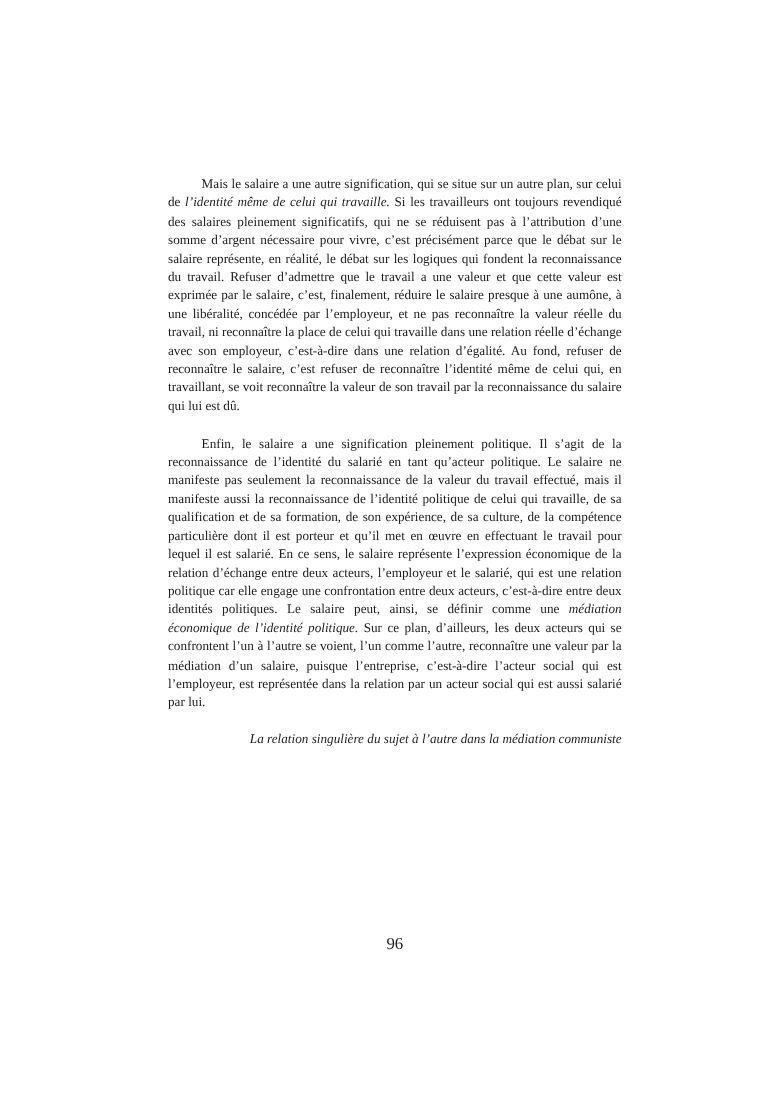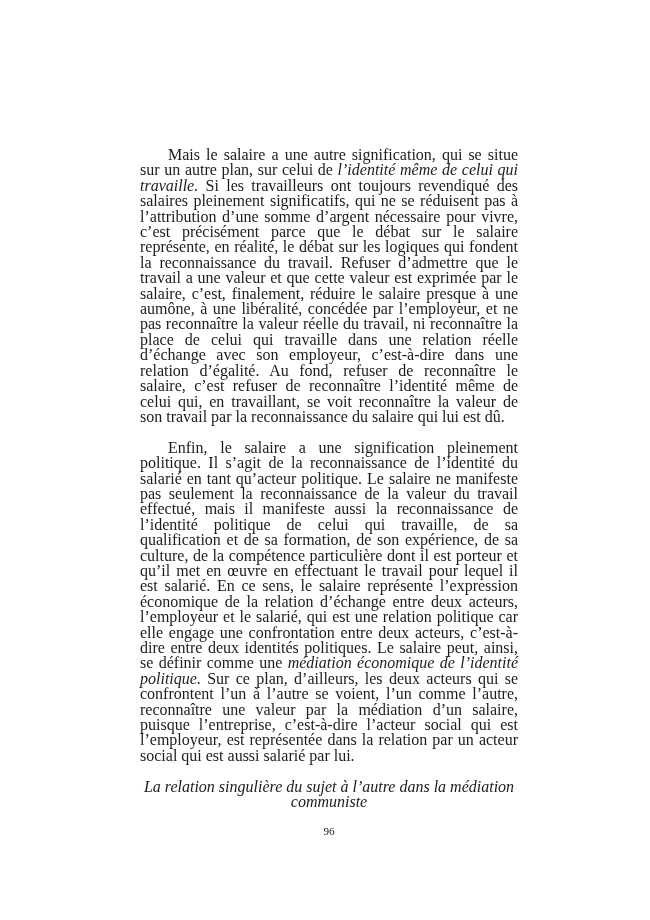--- a/index.html
+++ b/index.html
@@ -13,44 +13,44 @@
     position: relative;
     overflow: hidden;
     font-family: "Liberation Serif", "DejaVu Serif", serif;
     color: #1c1c1c;
   }
   .text-block {
     position: absolute;
     left: 140px;
     top: 147px;
     width: 378px;
-    font-size: 16px;
+    font-size: 11px;
     line-height: 15.4px;
     text-align: justify;
   }
   .text-block p {
     margin: 0 0 15.4px 0;
     padding: 0;
   }
   p.indented {
     text-indent: 28px;
   }
   p.section-heading {
     font-style: italic;
-    text-align: center;
+    text-align: right;
     text-indent: 0;
     margin-bottom: 17px;
   }
   .page-number {
     position: absolute;
-    top: 824px;
+    top: 780px;
     left: 140px;
     width: 378px;
     text-align: center;
-    font-size: 11px;
+    font-size: 14px;
     line-height: 15.4px;
   }
   i { font-style: italic; }
 </style>
 </head>
 <body>
 
 <div class="text-block">
 
   <p class="indented"><span>Mais le salaire a une autre signification, qui se situe sur un autre plan, sur celui de </span><i>l’identité même de celui qui travaille.</i><span> Si les travailleurs ont toujours revendiqué des salaires pleinement significatifs, qui ne se réduisent pas à l’attribution d’une somme d’argent nécessaire pour vivre, c’est précisément parce que le débat sur le salaire représente, en réalité, le débat sur les logiques qui fondent la reconnaissance du travail. Refuser d’admettre que le travail a une valeur et que cette valeur est exprimée par le salaire, c’est, finalement, réduire le salaire presque à une aumône, à une libéralité, concédée par l’employeur, et ne pas reconnaître la valeur réelle du travail, ni reconnaître la place de celui qui travaille dans une relation réelle d’échange avec son employeur, c’est-à-dire dans une relation d’égalité. Au fond, refuser de reconnaître le salaire, c’est refuser de reconnaître l’identité même de celui qui, en travaillant, se voit reconnaître la valeur de son travail par la reconnaissance du salaire qui lui est dû.</span></p>

